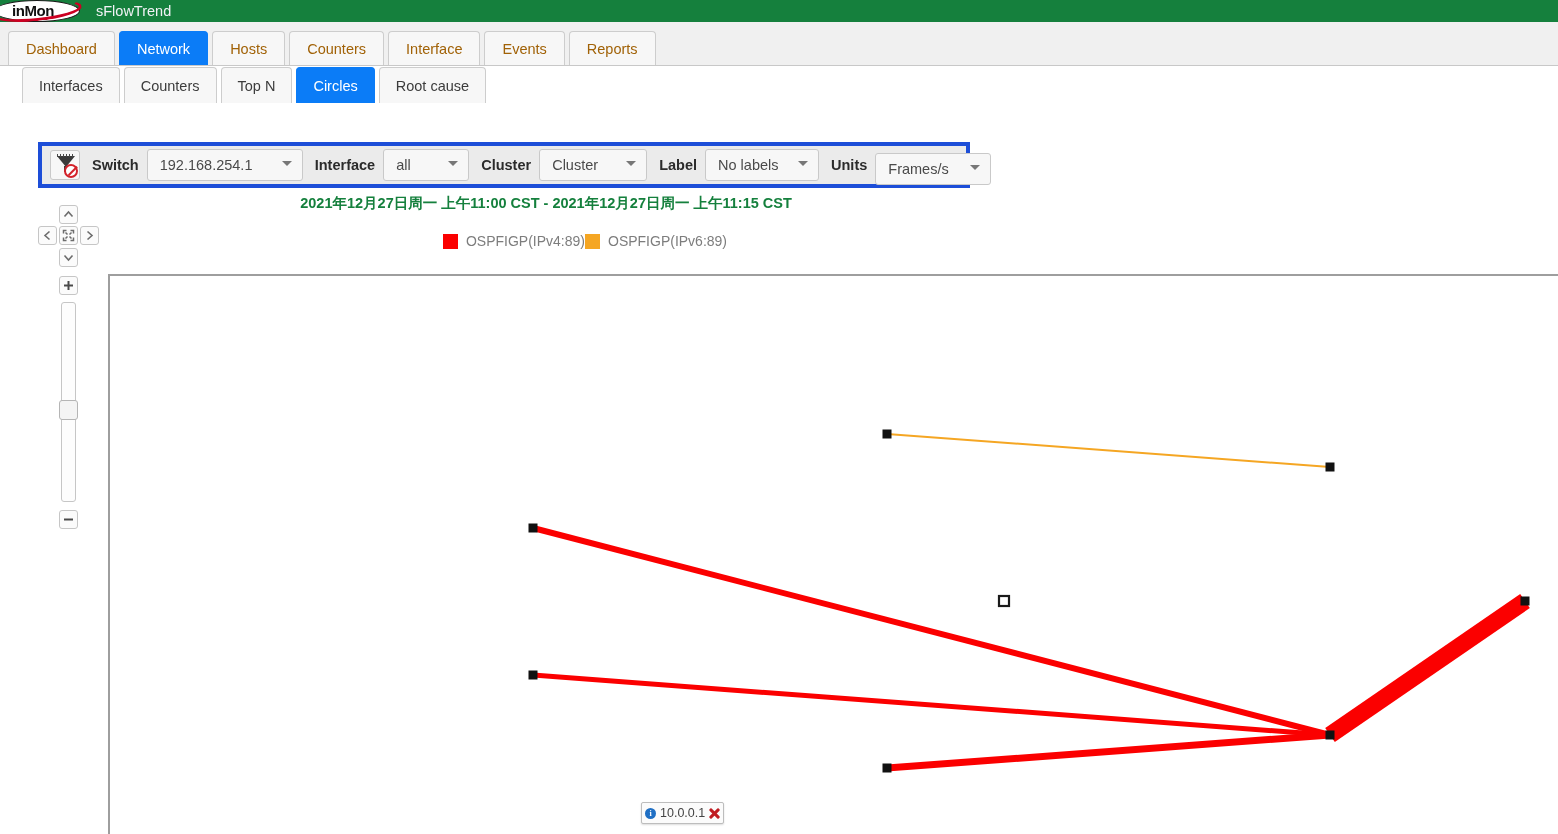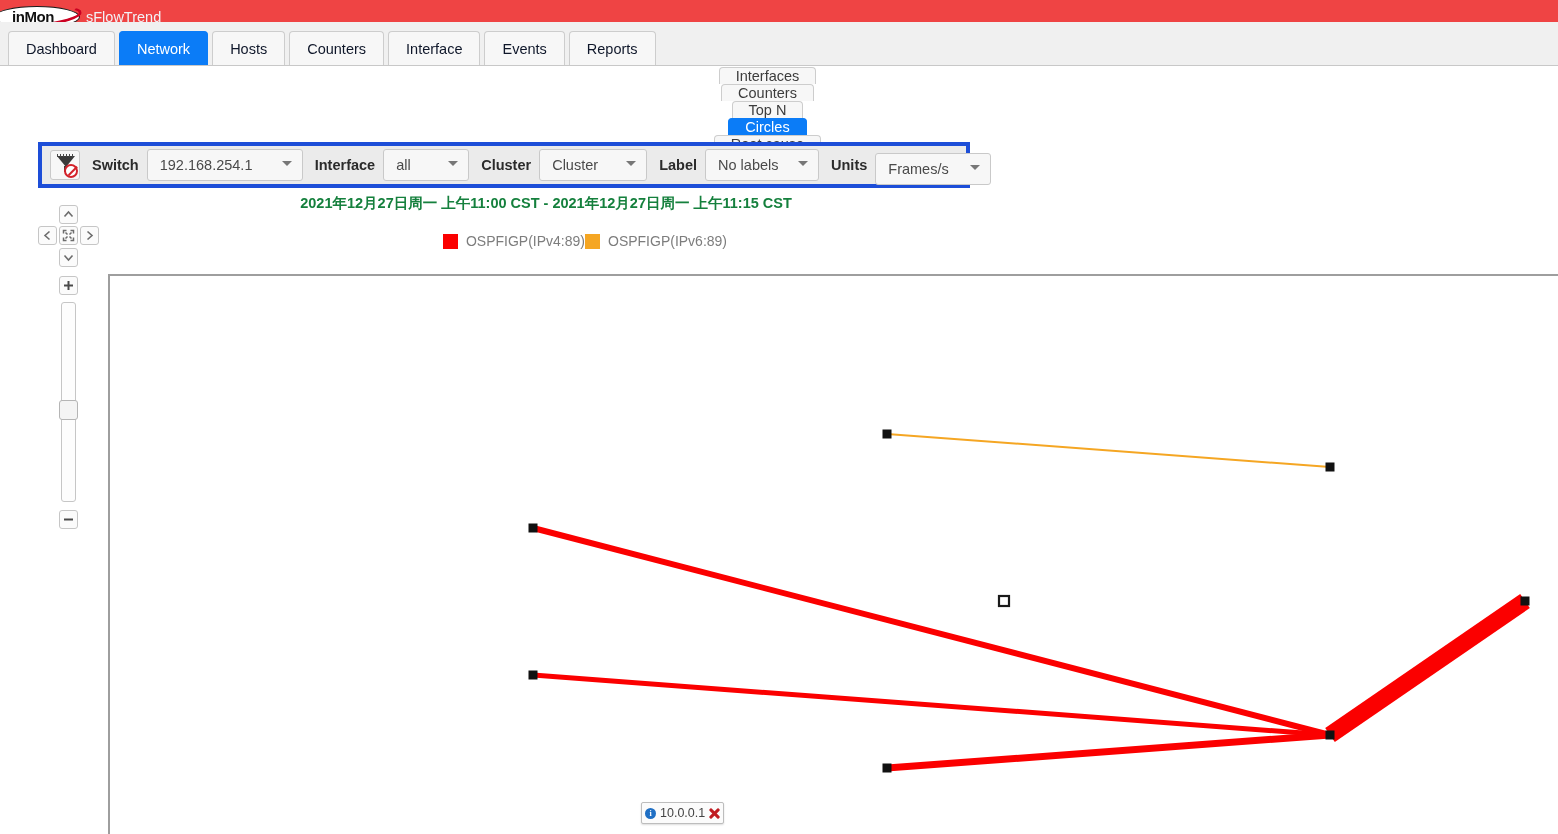--- a/index.html
+++ b/index.html
@@ -8,22 +8,22 @@
     width: 1558px; height: 834px;
     overflow: hidden;
     background: #ffffff;
     font-family: "Liberation Sans", "DejaVu Sans", sans-serif;
   }
 
   
   #titlebar {
     position: absolute; left: 0; top: 0;
     width: 1558px; height: 28px;
-    background: #ef4444;
-    display: flex; align-items: flex-end;
+    background: #15803d;
+    display: flex; align-items: flex-start;
   }
   #logo {
     position: relative;
     width: 82px; height: 22px;
     margin-left: 0px;
     flex: none;
   }
   #logo .oval {
     position: absolute; left: -6px; top: 0px;
     width: 86px; height: 22px;
@@ -43,63 +43,62 @@
   #logo .word {
     position: absolute; left: 2px; top: 2px;
     width: 62px; height: 18px;
     font-size: 15px; font-weight: bold;
     color: #111111;
     letter-spacing: -0.4px;
     line-height: 18px;
     text-align: center;
   }
   #apptitle {
-    margin-left: 4px;
+    margin-left: 14px;
     color: #f2f2f6;
     font-size: 14.5px;
     line-height: 22px;
   }
 
   
   #maintabs {
     position: absolute; left: 0; top: 22px;
     width: 1558px; height: 44px;
     background: #f0f0f0;
     border-bottom: 1px solid #c8c8c8;
     display: flex; align-items: flex-end;
     padding-left: 8px;
   }
   .mtab {
     height: 34px;
     padding: 0 17px;
     margin-right: 4px;
     display: flex; align-items: center;
     font-size: 14.5px;
-    color: #0f172a;
+    color: #a16207;
     background: #f7f7f7;
     border: 1px solid #cdcdcd;
     border-bottom: none;
     border-radius: 4px 4px 0 0;
     cursor: pointer;
     white-space: nowrap;
   }
   .mtab.active {
     background: #0b7cf7;
     border-color: #0b7cf7;
     color: #ffffff;
   }
 
   
   #subtabs {
     position: absolute; left: 0; top: 67px;
     width: 1517px; height: 65px;
     background: #ffffff;
-    display: flex; align-items: center;
+    display: flex; align-items: flex-start;
     padding-left: 22px;
-    flex-direction: column;
   }
   .stab {
     height: 36px;
     padding: 0 16px;
     margin-right: 4px;
     display: flex; align-items: center;
     font-size: 14.5px;
     color: #3c3c3c;
     background: #f7f7f7;
     border: 1px solid #cdcdcd;

